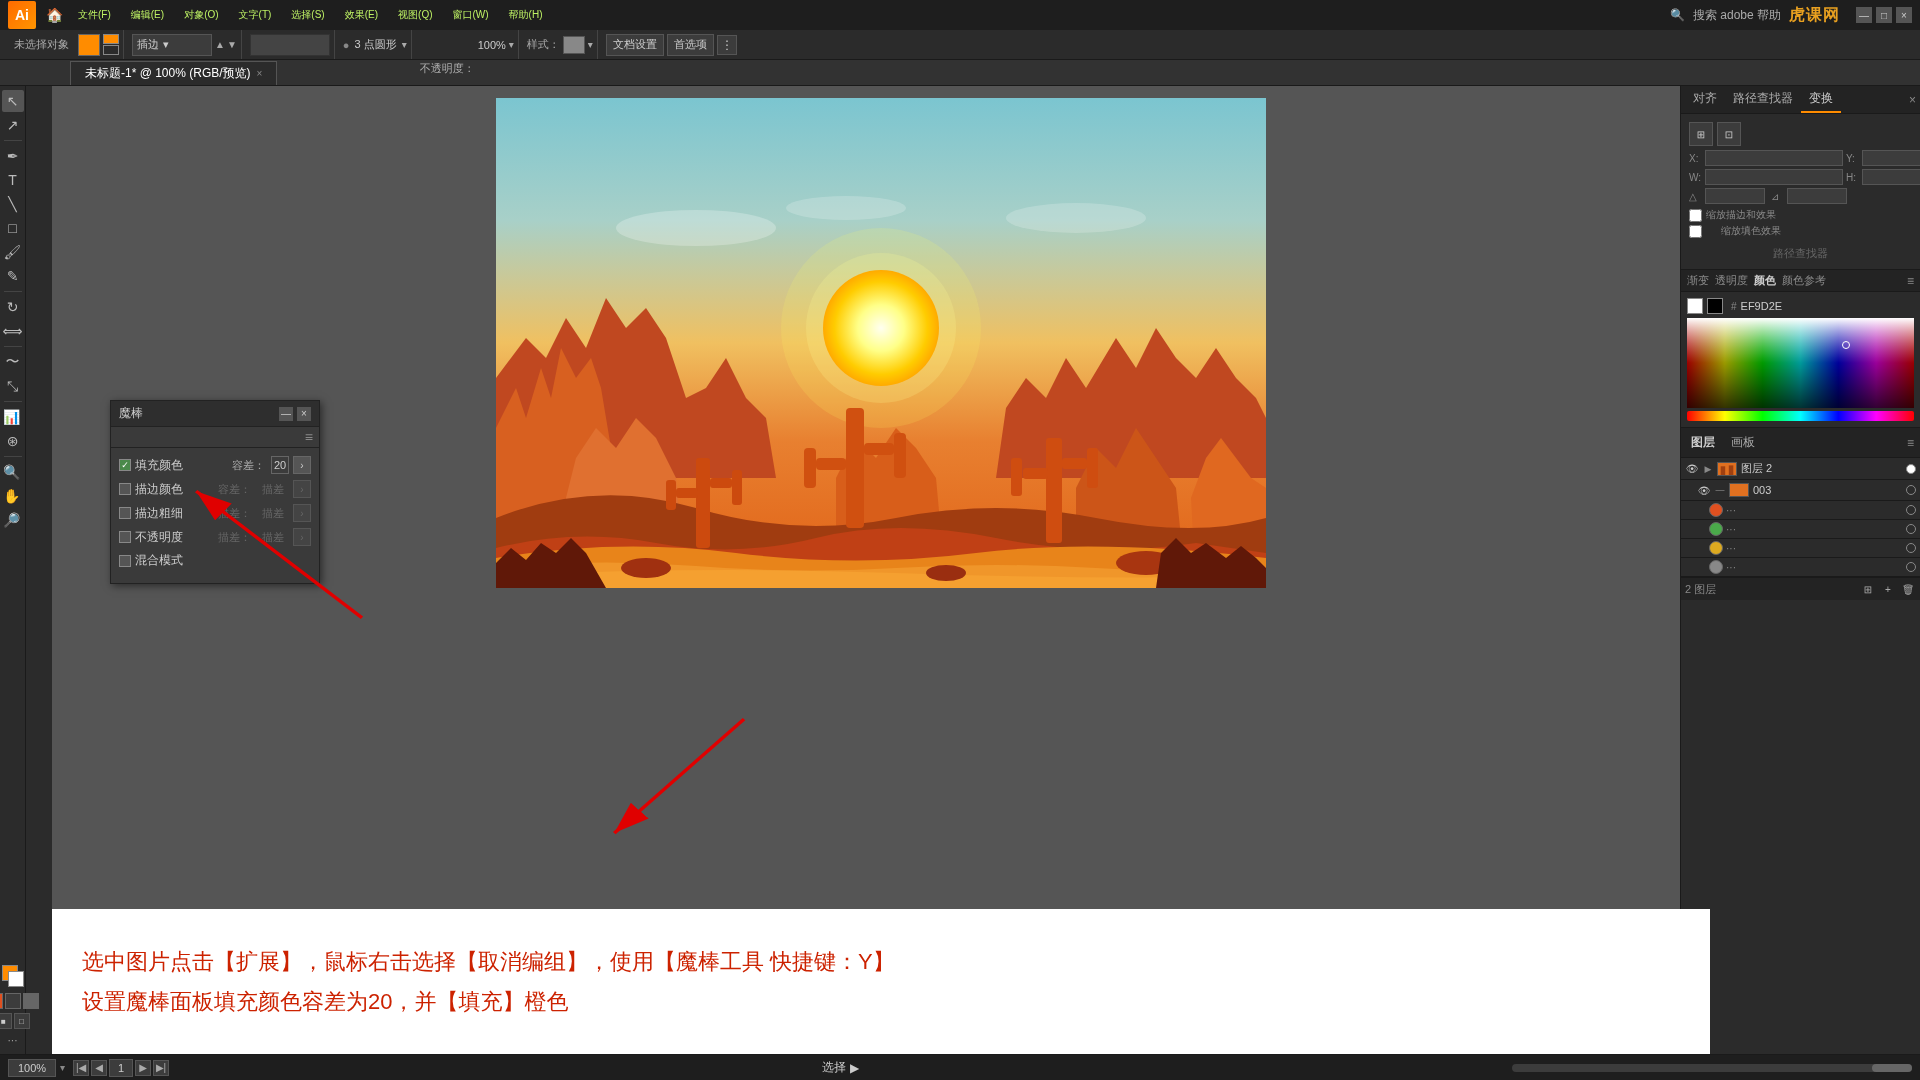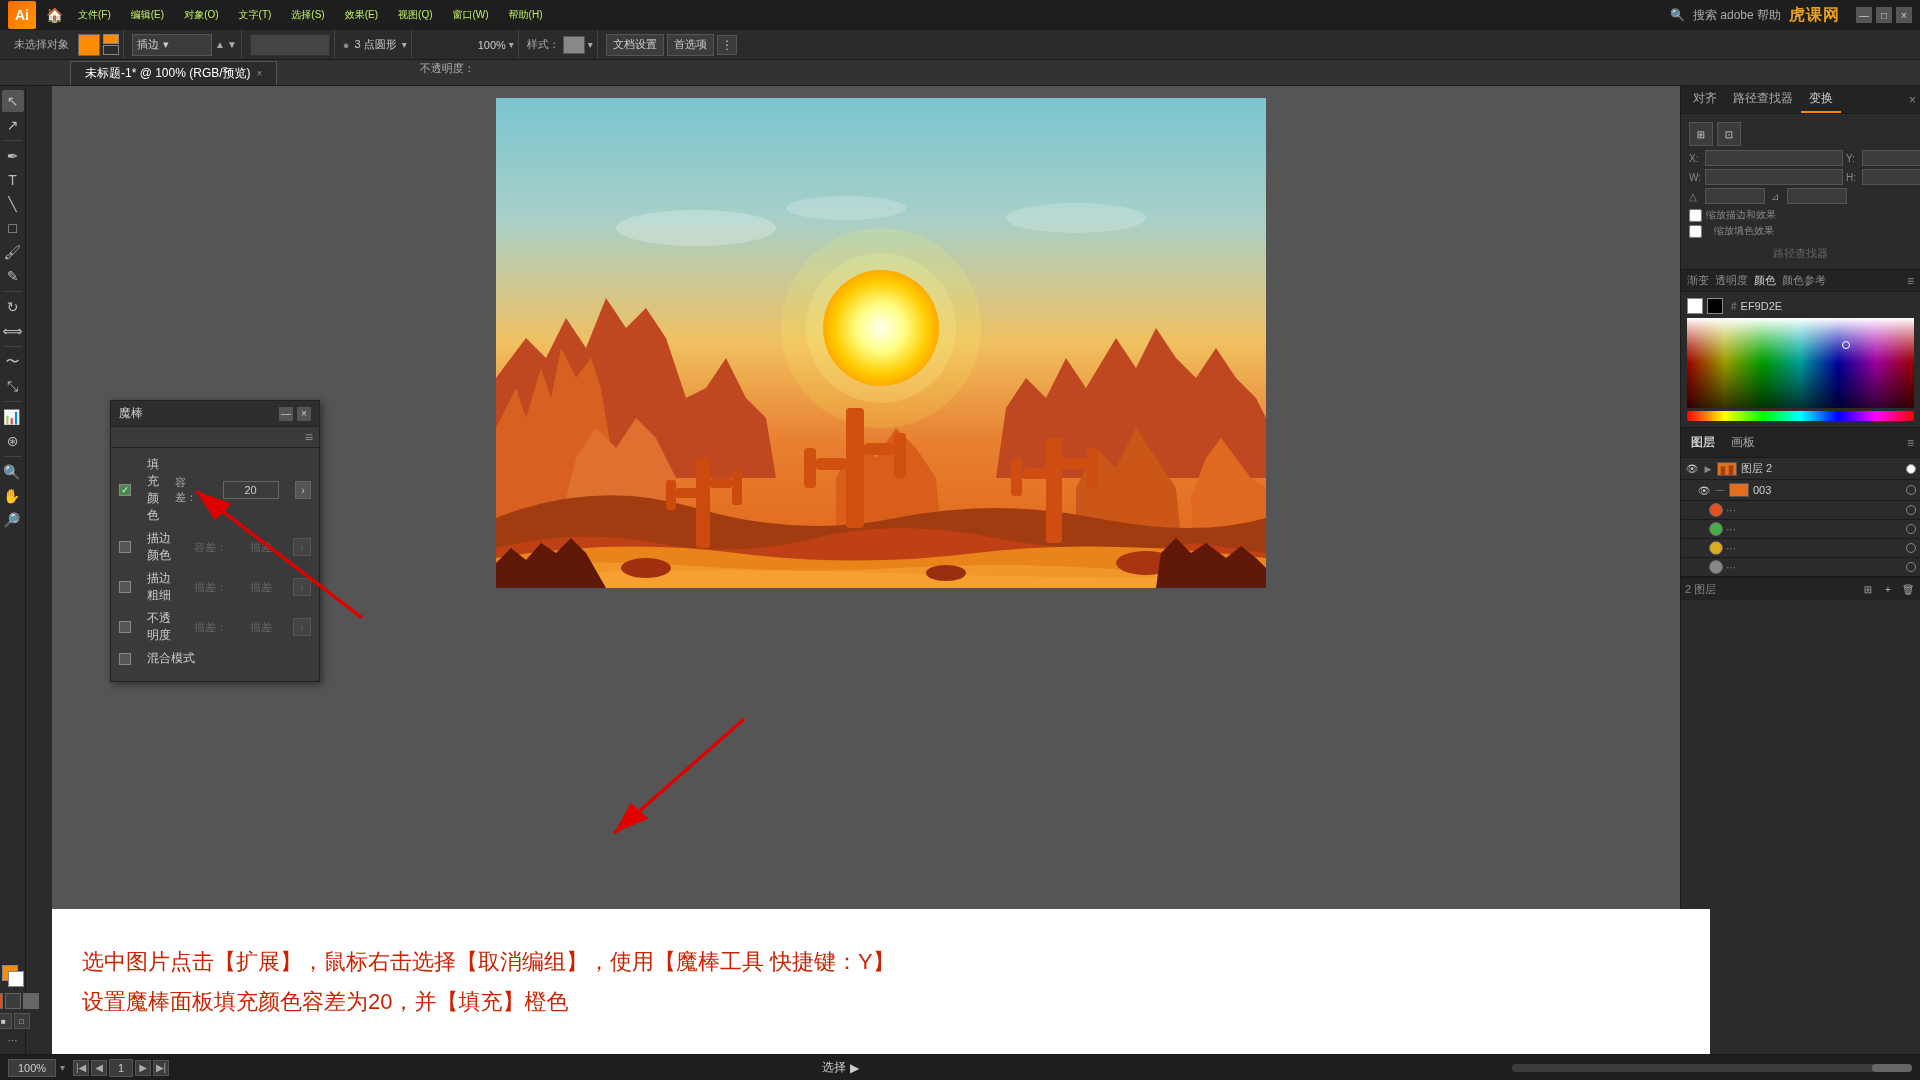--- a/index.html
+++ b/index.html
@@ -338,21 +338,21 @@
       cursor: pointer;
       color: #ccc;
     }
     .magic-panel-body {
       padding: 8px;
     }
     .magic-row {
       display: flex;
       align-items: center;
       margin-bottom: 6px;
-      gap: 16px;
+      gap: 4px;
       justify-content: space-between;
     }
     .magic-checkbox {
       width: 12px;
       height: 12px;
       border: 1px solid #888;
       background: #555;
       display: flex;
       align-items: center;
       justify-content: center;
@@ -875,21 +875,21 @@
   </div>
   <div style="display:flex;justify-content:flex-end;padding:2px 6px;border-bottom:1px solid #222;">
     <div style="cursor:pointer;color:#888;font-size:14px;">≡</div>
   </div>
   <div class="magic-panel-body">
 
     <div class="magic-row">
       <div class="magic-checkbox checked"></div>
       <span class="magic-label">填充颜色</span>
       <span style="color:#aaa;font-size:11px;margin-right:2px;">容差：</span>
-      <input class="magic-row-input" value="20" type="text" style="background: rgb(60, 60, 60); border: 1px solid rgb(102, 102, 102); color: rgb(204, 204, 204); width: 56px; height: 18px; font-size: 11px; text-align: center;">
+      <input class="magic-row-input" value="20" type="text" style="background: rgb(60, 60, 60); border: 1px solid rgb(102, 102, 102); color: rgb(204, 204, 204); width: 18px; height: 18px; font-size: 11px; text-align: center;">
       <div class="magic-row-chevron">›</div>
     </div>
 
     <div class="magic-row">
       <div class="magic-checkbox"></div>
       <span class="magic-label">描边颜色</span>
       <span style="color:#666;font-size:11px;margin-right:2px;">容差：</span>
       <span style="color:#666;font-size:11px;width:32px;text-align:center;">描差</span>
       <div class="magic-row-chevron" style="background:#444;border-color:#555;color:#666;">›</div>
     </div>
@@ -952,34 +952,34 @@
     <div style="display:flex;align-items:center;gap:2px;margin-top:3px;">
       <span style="color:#888;font-size:10px;width:14px;">△</span>
       <input style="width: 60px; height: 16px; background: rgb(60, 60, 60); border: 1px solid rgb(85, 85, 85); color: rgb(204, 204, 204); font-size: 10px; padding: 0px 2px;" type="text" value="">
       <span style="color:#888;font-size:10px;width:14px;margin-left:4px;">⊿</span>
       <input style="width: 60px; height: 16px; background: rgb(60, 60, 60); border: 1px solid rgb(85, 85, 85); color: rgb(204, 204, 204); font-size: 10px; padding: 0px 2px;" type="text" value="">
     </div>
     <div style="display:flex;align-items:center;gap:4px;margin-top:4px;">
       <input type="checkbox" style="">
       <span style="color:#888;font-size:10px;">缩放描边和效果</span>
     </div>
-    <div style="display:flex;align-items:center;gap:12px;margin-top:2px;">
+    <div style="display:flex;align-items:center;gap:19px;margin-top:2px;">
       <input type="checkbox" style="">
       <span style="color:#888;font-size:10px;">缩放填色效果</span>
     </div>
     <div style="text-align:center;margin-top:8px;">
       <span style="color:#666;font-size:11px;">路径查找器</span>
     </div>
   </div>
 
   <div style="border-bottom:1px solid #1a1a1a;">
     <div style="display:flex;align-items:center;padding:3px 6px;background:#232323;border-bottom:1px solid #1a1a1a;gap:6px;">
       <span style="font-size:11px;color:#888;cursor:pointer;">渐变</span>
       <span style="font-size:11px;color:#888;cursor:pointer;">透明度</span>
-      <span style="font-size:11px;color:#ccc;cursor:pointer;font-weight:normal;">颜色</span>
+      <span style="font-size:11px;color:#ccc;cursor:pointer;font-weight:bold;">颜色</span>
       <span style="font-size:11px;color:#888;cursor:pointer;">颜色参考</span>
       <div style="margin-left:auto;cursor:pointer;color:#888;">≡</div>
     </div>
     <div style="padding:6px;">
       <div style="display:flex;align-items:center;gap:4px;margin-bottom:4px;">
         <div style="width:16px;height:16px;background:white;border:1px solid #888;"></div>
         <div style="width:16px;height:16px;background:black;border:1px solid #888;"></div>
         <div style="color:#888;font-size:10px;margin-left:4px;">#</div>
         <span style="color:#ccc;font-size:11px;">EF9D2E</span>
       </div>

